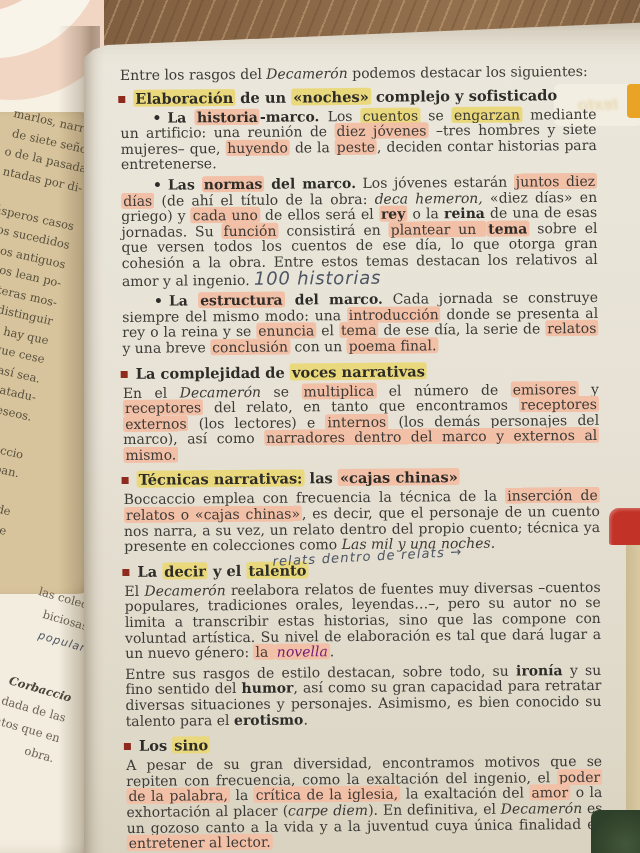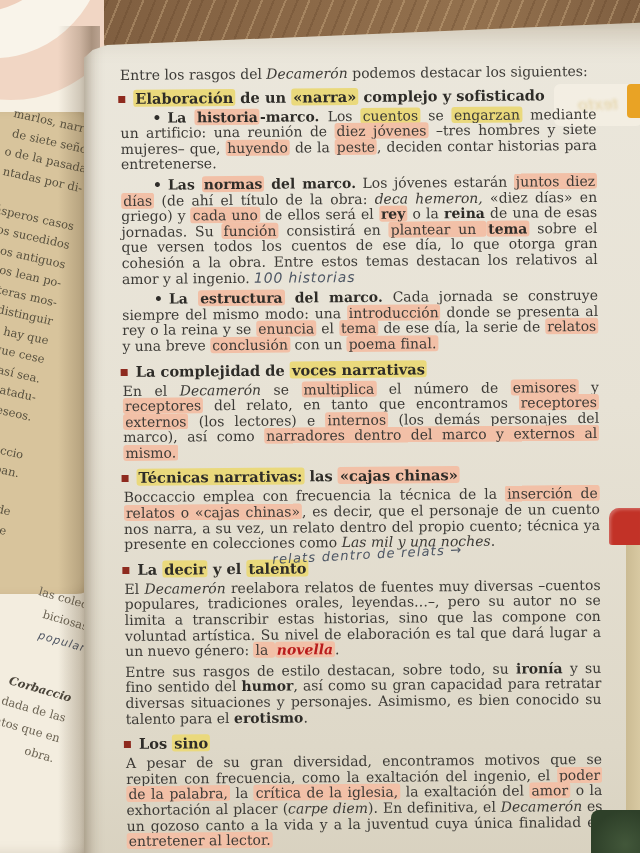--- a/index.html
+++ b/index.html
@@ -68,23 +68,23 @@
   .bullet-dot::before{content:"\2022";font-size:14px;font-weight:bold;}
 
   
   .seg-p{}
   .seg-b{font-weight:bold;color:#2e2c28;}
   .seg-i{font-style:italic;}
   .seg-y{background:var(--hl_yellow);border-radius:3px;padding:0 2px;box-decoration-break:clone;-webkit-box-decoration-break:clone;}
   .seg-by{background:var(--hl_yellow);border-radius:3px;padding:0 2px;font-weight:bold;color:#2e2c28;box-decoration-break:clone;-webkit-box-decoration-break:clone;}
   .seg-k{background:var(--hl_pink);border-radius:3px;padding:0 2px;box-decoration-break:clone;-webkit-box-decoration-break:clone;}
   .seg-bk{background:var(--hl_pink);border-radius:3px;padding:0 2px;font-weight:bold;color:#2e2c28;box-decoration-break:clone;-webkit-box-decoration-break:clone;}
-  .seg-bik{background:var(--hl_pink);border-radius:3px;padding:0 2px;font-weight:bold;font-style:italic;color:#b91c1c;box-decoration-break:clone;margin-top:28px;-webkit-box-decoration-break:clone;}
+  .seg-bik{background:var(--hl_pink);border-radius:3px;padding:0 2px;font-weight:normal;font-style:italic;color:#701a75;box-decoration-break:clone;margin-top:28px;-webkit-box-decoration-break:clone;}
   .seg-hw{font-style:italic;color:var(--ink_hand);font-family:"DejaVu Sans",sans-serif;
-      font-size:14px;letter-spacing:.8px;}
+      font-size:18px;letter-spacing:.8px;}
 
   .hwrap{position:relative;}
   .hand-note{position:absolute;left:148px;top:-13px;transform:rotate(-2.5deg);white-space:nowrap;
       font:italic 13px "DejaVu Sans",sans-serif;color:var(--ink_hand);letter-spacing:1.2px;}
 
   
   .tab-orange{position:absolute;right:0;top:84px;width:13px;height:34px;z-index:8;
       background:var(--tab_orange);border-radius:4px 0 0 4px;}
   .tab-red{position:absolute;right:0;top:508px;width:31px;height:37px;z-index:8;
       background:var(--tab_red);border-radius:10px 0 0 3px;box-shadow:inset 2px 2px 3px rgba(255,255,255,.25);}
@@ -161,21 +161,21 @@
 
   <div class="page">
     <div class="ghost">
       <span>texto</span>
     </div>
 
     <div class="content">
 
       <p class="body intro"><span class="seg-p">Entre los rasgos del </span><span class="seg-i">Decamerón</span><span class="seg-p"> podemos destacar los siguientes:</span></p>
 
-      <h3 class="mh"><span class="bullet-sq"></span><span><span class="seg-by">Elaboración</span><span class="seg-b"> de un </span><span class="seg-by">«narra»</span><span class="seg-b"> complejo y sofisticado</span></span></h3>
+      <h3 class="mh"><span class="bullet-sq"></span><span><span class="seg-by">Elaboración</span><span class="seg-b"> de un </span><span class="seg-by">«noches»</span><span class="seg-b"> complejo y sofisticado</span></span></h3>
 
       <p class="body sub"><span class="bullet-dot"></span><span><span class="seg-b">La </span><span class="seg-bk">historia</span><span class="seg-b">-marco.</span><span class="seg-p"> Los </span><span class="seg-y">cuentos</span><span class="seg-p"> se </span><span class="seg-y">engarzan</span><span class="seg-p"> mediante un artificio: una reunión de </span><span class="seg-k">diez jóvenes</span><span class="seg-p"> –tres hombres y siete mujeres– que, </span><span class="seg-k">huyendo</span><span class="seg-p"> de la </span><span class="seg-k">peste</span><span class="seg-p">, deciden contar historias para entretenerse.</span></span></p>
 
       <p class="body sub"><span class="bullet-dot"></span><span><span class="seg-b">Las </span><span class="seg-bk">normas</span><span class="seg-b"> del marco.</span><span class="seg-p"> Los jóvenes estarán </span><span class="seg-k">juntos diez días</span><span class="seg-p"> (de ahí el título de la obra: </span><span class="seg-i">deca hemeron,</span><span class="seg-p"> «diez días» en griego) y </span><span class="seg-k">cada uno</span><span class="seg-p"> de ellos será el </span><span class="seg-bk">rey</span><span class="seg-p"> o la </span><span class="seg-b">reina</span><span class="seg-p"> de una de esas jornadas. Su </span><span class="seg-k">función</span><span class="seg-p"> consistirá en </span><span class="seg-k">plantear un </span><span class="seg-bk">tema</span><span class="seg-p"> sobre el que versen todos los cuentos de ese día, lo que otorga gran cohesión a la obra. Entre estos temas destacan los relativos al amor y al ingenio. </span><span class="seg-hw">100 historias</span></span></p>
 
       <p class="body sub last"><span class="bullet-dot"></span><span><span class="seg-b">La </span><span class="seg-bk">estructura</span><span class="seg-b"> del marco.</span><span class="seg-p"> Cada jornada se construye siempre del mismo modo: una </span><span class="seg-k">introducción</span><span class="seg-p"> donde se presenta al rey o la reina y se </span><span class="seg-k">enuncia</span><span class="seg-p"> el </span><span class="seg-k">tema</span><span class="seg-p"> de ese día, la serie de </span><span class="seg-k">relatos</span><span class="seg-p"> y una breve </span><span class="seg-k">conclusión</span><span class="seg-p"> con un </span><span class="seg-k">poema final.</span></span></p>
 
       <h3 class="mh"><span class="bullet-sq"></span><span><span class="seg-b">La complejidad de </span><span class="seg-by">voces narrativas</span></span></h3>
 
       <p class="body last"><span class="seg-p">En el </span><span class="seg-i">Decamerón</span><span class="seg-p"> se </span><span class="seg-k">multiplica</span><span class="seg-p"> el número de </span><span class="seg-k">emisores</span><span class="seg-p"> y </span><span class="seg-k">receptores</span><span class="seg-p"> del relato, en tanto que encontramos </span><span class="seg-k">receptores externos</span><span class="seg-p"> (los lectores) e </span><span class="seg-k">internos</span><span class="seg-p"> (los demás personajes del marco), así como </span><span class="seg-k">narradores dentro del marco y externos al mismo.</span></p>

